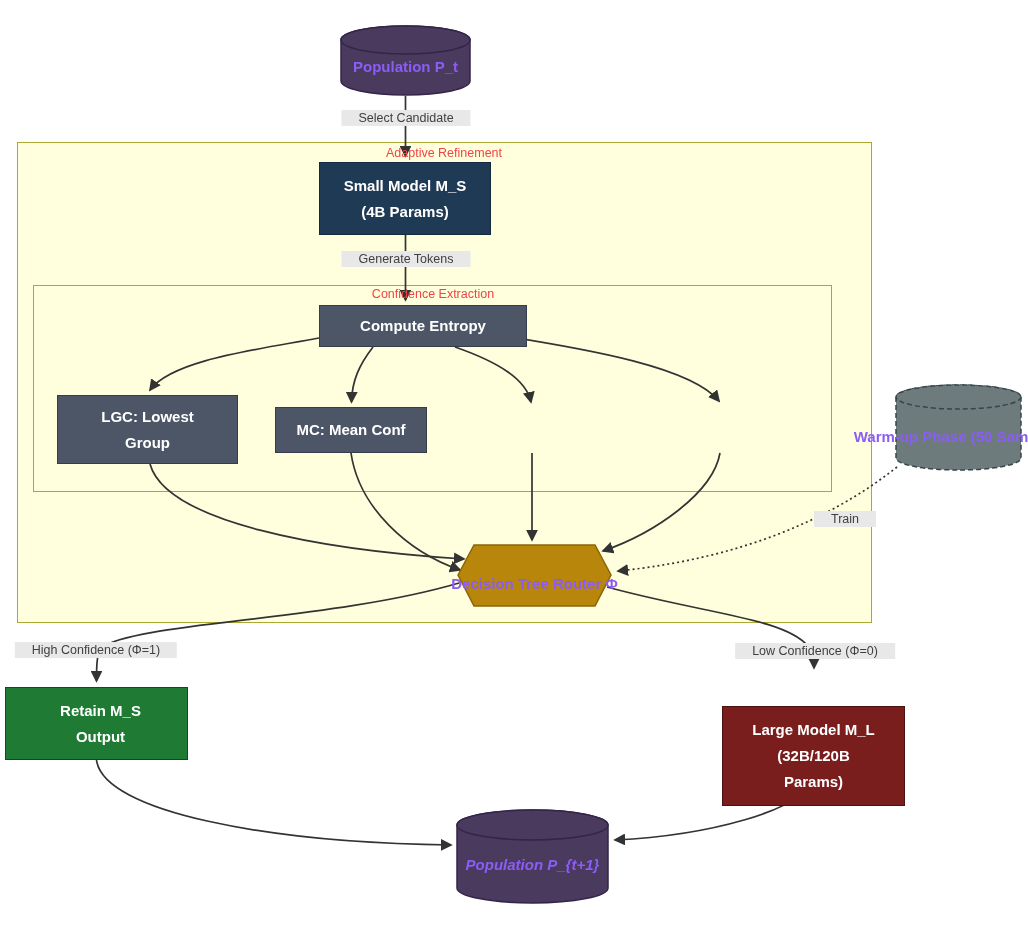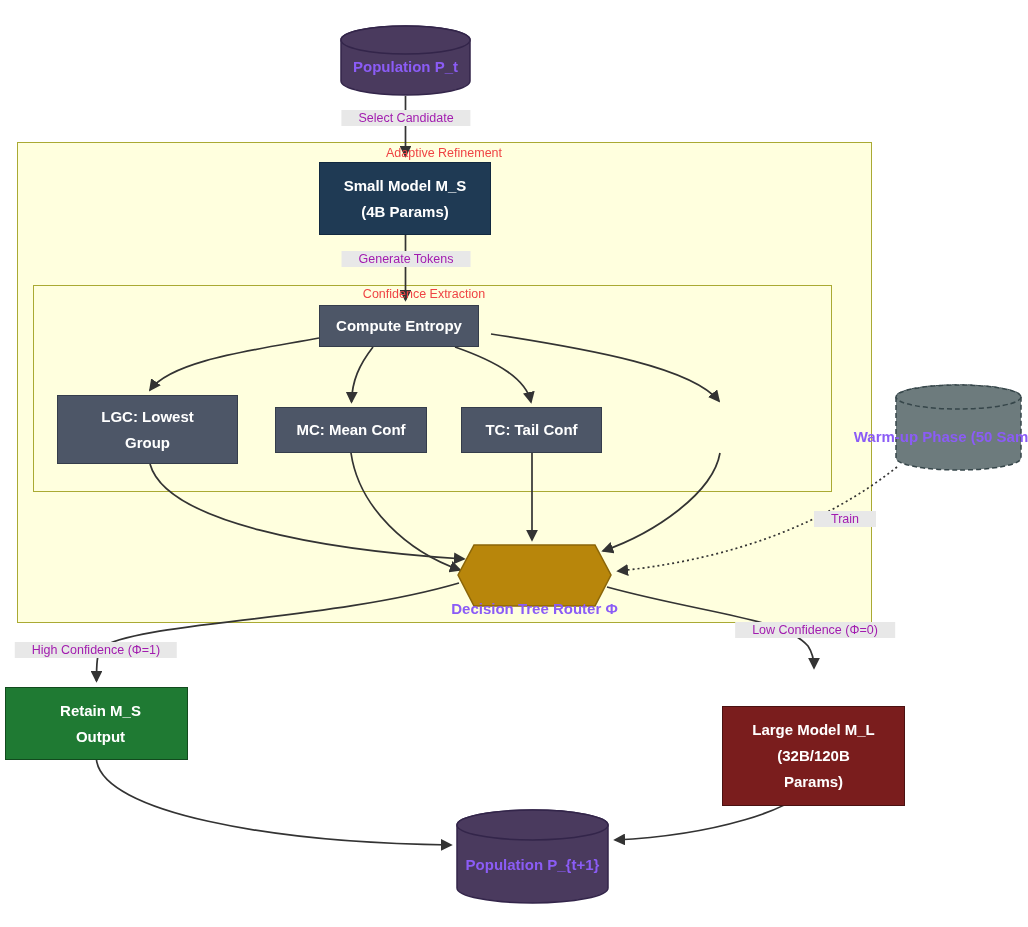--- a/index.html
+++ b/index.html
@@ -14,32 +14,32 @@
           font-weight:bold;font-size:15px;line-height:26px;z-index:3;}
   .node span{display:block;}
   .navy{background:#1F3A54;border:1.3px solid #122940;}
   .slate{background:#4D5667;border:1.3px solid #353D4B;}
   .green{background:#1F7A33;border:1.3px solid #124A1E;padding-left:8px;}
   .darkred{background:#7A1D1D;border:1.3px solid #4A1111;}
   .shape-label{position:absolute;transform:translate(-50%,-50%);color:#8b5cf6;
           font-weight:bold;font-size:15px;line-height:26px;text-align:center;
           white-space:nowrap;z-index:3;}
   .edge-label{position:absolute;transform:translate(-50%,-50%);background:#E8E8E8;
-          color:#a21caf;font-size:12.5px;padding:1px 17px;white-space:nowrap;z-index:4;}
+          color:#404040;font-size:12.5px;padding:1px 17px;white-space:nowrap;z-index:4;}
 </style>
 </head>
 <body>
 
 <div id="canvas">
 
   <div class="subgraph" style="left:17px;top:142px;width:855px;height:481px;"></div>
   <div class="subgraph" style="left:33px;top:285px;width:799px;height:207px;"></div>
 
   <div class="subgraph-title" style="left:444px;top:153px;">Adaptive Refinement</div>
-  <div class="subgraph-title" style="left:424px;top:294px;text-align:right;">Confidence Extraction</div>
+  <div class="subgraph-title" style="left:433px;top:294px;text-align:right;">Confidence Extraction</div>
 
   <svg class="edges" width="1028" height="927" viewBox="0 0 1028 927">
     <defs>
       <marker id="arrow" viewBox="0 0 10 10" refX="8.5" refY="5" markerWidth="7" markerHeight="7" orient="auto-start-reverse">
         <path d="M0,0 L10,5 L0,10 z" fill="#333333"></path>
       </marker>
     </defs>
 
     <g stroke="#333333" stroke-width="1.7" fill="none">
       <path d="M 405.5 96 L 405.5 156" marker-end="url(#arrow)"></path>
@@ -75,65 +75,62 @@
       <path d="M 457 825 L 457 888 A 75.5 15 0 0 0 608 888 L 608 825 A 75.5 15 0 0 0 457 825 Z" fill="#4A3A5E" stroke="#33254A" stroke-width="1.5"></path>
       <ellipse cx="532.5" cy="825" rx="75.5" ry="15" fill="#4A3A5E" stroke="#33254A" stroke-width="1.5"></ellipse>
     </g>
   </svg>
 
   <div class="node navy" style="left:319px;top:162px;width:172px;height:73px;">
     <span>Small Model M_S</span>
     <span>(4B Params)</span>
   </div>
 
-  <div class="node slate" style="left:319px;top:305px;width:160px;height:42px;">
+  <div class="node slate" style="left:319px;top:305px;width:208px;height:42px;">
     <span>Compute Entropy</span>
   </div>
 
   <div class="node slate" style="left:57px;top:395px;width:181px;height:69px;">
     <span>LGC: Lowest</span>
     <span>Group</span>
   </div>
 
   <div class="node slate" style="left:275px;top:407px;width:152px;height:46px;">
     <span>MC: Mean Conf</span>
   </div>
 
-  <div class="node slate" style="left:461px;top:407px;width:141px;height:46px;">
-    <span>TC: Tail Conf</span>
-  </div>
 
 
   <div class="node green" style="left:5px;top:687px;width:183px;height:73px;">
     <span>Retain M_S</span>
     <span>Output</span>
   </div>
 
   <div class="node darkred" style="left:722px;top:706px;width:183px;height:100px;">
     <span>Large Model M_L</span>
     <span>(32B/120B</span>
     <span>Params)</span>
   </div>
 
   <div class="shape-label" style="left:405.5px;top:67px;">Population P_t</div>
 
   <div class="shape-label" style="left:958.5px;top:437px;">
     <span>Warm-up Phase</span>
     <span>(50 Samples)</span>
   </div>
 
-  <div class="shape-label" style="left:534.5px;top:609px;">
+  <div class="shape-label" style="left:534.5px;top:584px;">
     <span>Decision Tree</span>
     <span>Router Φ</span>
   </div>
 
-  <div class="shape-label" style="left:532.5px;top:865px;">
+  <div class="shape-label" style="left:532.5px;top:865px;font-style:italic;">
     <span>Population</span>
     <span>P_{t+1}</span>
   </div>
 
   <div class="edge-label" style="left:406px;top:118px;">Select Candidate</div>
   <div class="edge-label" style="left:406px;top:259px;">Generate Tokens</div>
   <div class="edge-label" style="left:845px;top:519px;">Train</div>
   <div class="edge-label" style="left:96px;top:650px;">High Confidence (Φ=1)</div>
-  <div class="edge-label" style="left:815px;top:630px;">Low Confidence (Φ=0)</div>
+  <div class="edge-label" style="left:815px;top:651px;">Low Confidence (Φ=0)</div>
 
 </div>
 
 </body></html>

